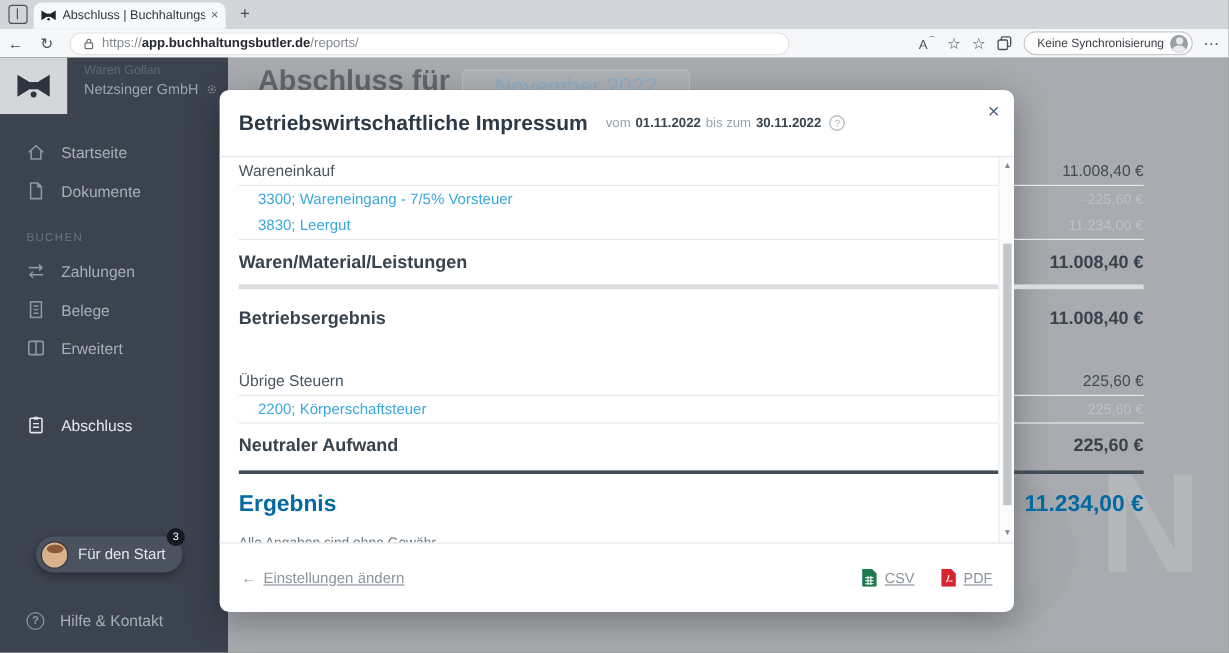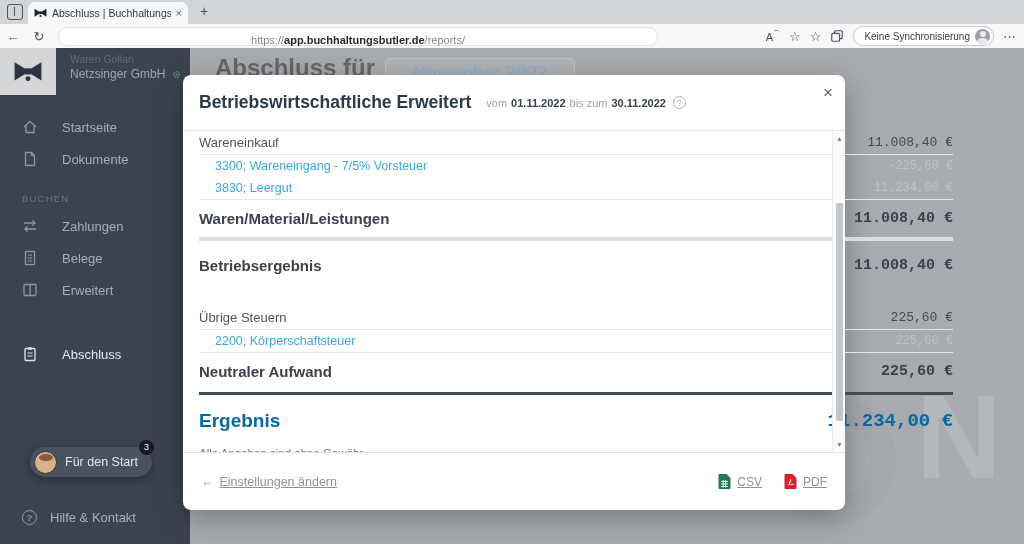--- a/index.html
+++ b/index.html
@@ -15,21 +15,21 @@
   .tab{position:absolute;left:28px;top:2px;width:160px;height:22px;background:#f7f8fa;
     border-radius:7px 7px 0 0;display:flex;align-items:center;padding:0 6px;gap:5px;}
   .tab-title{font-size:10.5px;color:#33373c;white-space:nowrap;overflow:hidden;flex:1;}
   .tab-close{font-size:11px;color:#5a5e64;cursor:default;}
   .newtab{position:absolute;left:200px;top:3px;font-size:14px;color:#4a4e54;}
   .favicon,.logo-bowtie{display:inline-block;}
   .toolbar{position:absolute;left:0;top:24px;width:1024px;height:24px;background:#f6f7f9;
     display:flex;align-items:center;}
   .navbtn{font-size:13px;color:#4c5056;width:26px;text-align:center;}
   .addressbar{margin-left:6px;width:600px;height:19px;background:#fff;border:1px solid #e0e3e7;
-    border-radius:10px;display:flex;align-items:center;padding:0 10px;gap:6px;flex-direction:column;}
+    border-radius:10px;display:flex;align-items:center;padding:0 10px;gap:6px;}
   .url{font-size:11px;color:#84888e;white-space:nowrap;}
   .url b{color:#26292e;font-weight:700;}
   .tb-right{margin-left:auto;display:flex;align-items:center;gap:9px;padding-right:8px;}
   .tb-ico{font-size:11px;color:#4c5056;position:relative;}
   .sync-pill{height:20px;border:1px solid #c7cacf;background:#fdfdfd;border-radius:11px;
     display:flex;align-items:center;gap:5px;padding:0 3px 0 10px;}
   .sync-label{font-size:10px;color:#3c4045;}
   .avatar-sm{width:15px;height:15px;border-radius:50%;background:#9aa0a6;position:relative;overflow:hidden;}
   .avatar-sm::before{content:"";position:absolute;left:4.5px;top:2.5px;width:6px;height:6px;border-radius:50%;background:#e8eaed;}
   .avatar-sm::after{content:"";position:absolute;left:2px;top:9px;width:11px;height:7px;border-radius:50% 50% 0 0;background:#e8eaed;}
@@ -47,21 +47,21 @@
   .page-footer span{font-size:10.5px;color:#7e8artisan288;color:#7e8288;}
 
   
   .sidebar{position:absolute;left:0;top:48px;width:190px;height:496px;background:#3b434f;}
   .logo-square{position:absolute;left:0;top:0;width:56px;height:47px;background:#d5d6d8;
     display:flex;align-items:center;justify-content:center;}
   .co-block{position:absolute;left:70px;top:5px;}
   .co-user{font-size:10.5px;color:#5e6977;}
   .co-name{font-size:12px;color:#9aa5b0;margin-top:2px;display:flex;align-items:center;gap:6px;}
   .nav{position:absolute;left:0;top:47px;width:190px;}
-  .nav-item{display:flex;align-items:center;gap:24px;padding:8px 0 8px 22px;color:#a6afb9;font-size:13px;text-align:center;}
+  .nav-item{display:flex;align-items:center;gap:13px;padding:8px 0 8px 22px;color:#a6afb9;font-size:13px;text-align:center;}
   .nav-item.active{color:#e4e9ee;}
   .nav-item .nico{width:16px;height:16px;flex:0 0 16px;color:#8d97a3;}
   .nav-item.active .nico{color:#dfe5ea;}
   .nav-sec{padding:18px 0 6px 22px;font-size:9.5px;letter-spacing:1.2px;color:#6b7583;} .gap16{height:16px;}
   .start-pill{position:absolute;left:30px;top:399px;height:30px;background:#49525e;border-radius:16px;
     display:flex;align-items:center;gap:8px;padding:0 14px 0 4px;box-shadow:0 3px 8px rgba(0,0,0,.35);}
   .start-avatar{width:23px;height:23px;border-radius:50%;background:#d9b28b;position:relative;overflow:hidden;border:1px solid #2e3640;}
   .start-avatar::before{content:"";position:absolute;left:4px;top:2px;width:14px;height:7px;border-radius:50%;background:#8a5a3b;}
   .start-label{font-size:12.5px;color:#e2e7eb;}
   .start-badge{position:absolute;right:-2px;top:-7px;width:15px;height:15px;border-radius:50%;
@@ -76,21 +76,21 @@
     border-radius:8px;box-shadow:0 8px 30px rgba(0,0,0,.3);}
   .m-header{height:56px;display:flex;align-items:center;padding:0 16px;border-bottom:1px solid #e2e5e8;}
   .m-title{font-size:17.5px;font-weight:700;color:#2c3a48;}
   .m-sub{margin-left:15px;font-size:11px;color:#9aa3ab;display:flex;align-items:center;gap:4px;}
   .m-sub b{color:#39444e;font-weight:700;}
   .m-help{width:13px;height:13px;border:1.2px solid #aab2b9;border-radius:50%;font-size:8.5px;
     line-height:12px;text-align:center;color:#aab2b9;margin-left:3px;}
   .m-close{position:absolute;right:12px;top:9px;font-size:17px;color:#53677c;line-height:1;}
   .m-body{position:absolute;left:0;top:56px;width:797px;height:321px;padding:0 27px 0 16px;overflow:hidden;}
   .row{display:flex;justify-content:space-between;align-items:center;}
-  .row .val{text-align:right;white-space:nowrap;font-family:Liberation Mono, monospace;}
+  .row .val{text-align:right;white-space:nowrap;}
   .row.normal{padding:4px 0;font-size:13px;color:#4b555f;border-bottom:1px solid #e5e8ea;}
   .row.normal .val{color:#414c56;}
   .row.link{padding:4px 0 4px 16px;font-size:12.5px;gap:45px;}
   .row.link .lbl{color:#3aa8da;}
   .row.link .val{color:#bcc2c8;font-size:12px;}
   .row.link.bordered{border-bottom:1px solid #e5e8ea;}
   .row.subtotal{padding:10px 0;font-size:15px;font-weight:700;color:#39434d;}
   .row.subtotal.roomy{padding:16px 0;}
   .row.total{padding:13px 0 6px;font-size:19px;font-weight:700;color:#0369a1;}
   .div-thick-light{height:4px;background:#dadde0;}
@@ -236,21 +236,21 @@
       <span class="start-badge">3</span>
     </div>
     <div class="help-item">
       <span class="help-circ">?</span>
       <span>Hilfe &amp; Kontakt</span>
     </div>
   </div>
 
   <div class="modal">
     <div class="m-header">
-      <span class="m-title">Betriebswirtschaftliche Erweitert</span>
+      <span class="m-title">Betriebswirtschaftliche Impressum</span>
       <span class="m-sub">
         <span>vom</span>
           <b>01.11.2022</b>
         <span>bis zum</span>
           <b>30.11.2022</b>
         <span class="m-help">?</span>
       </span>
     </div>
     <span class="m-close">×</span>
 

